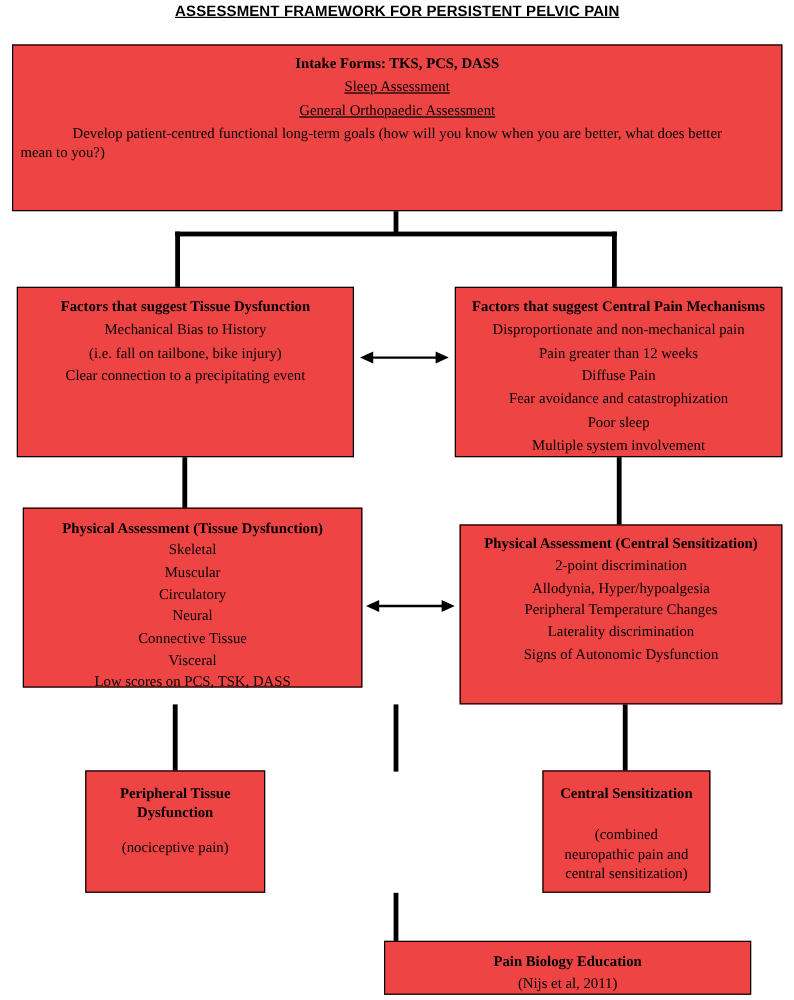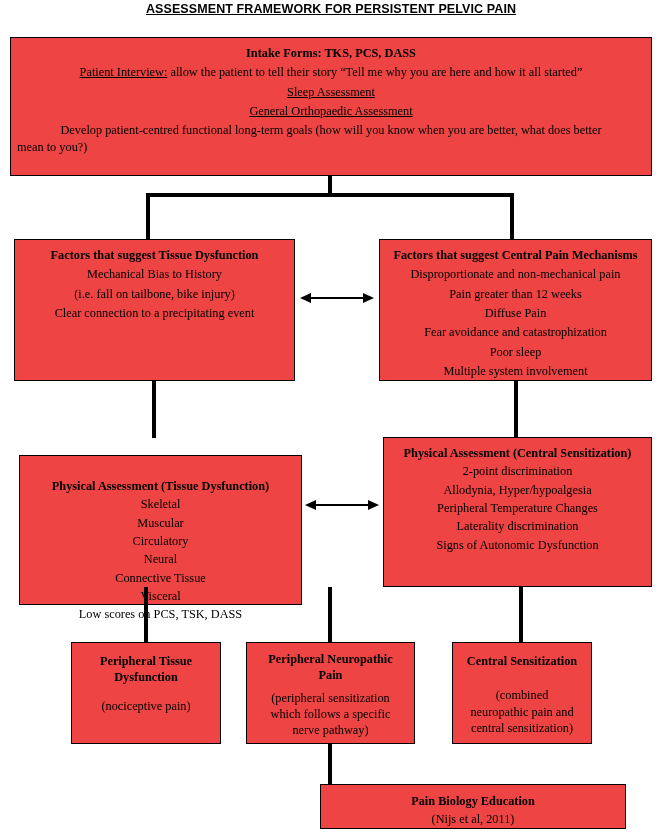--- a/index.html
+++ b/index.html
@@ -67,21 +67,20 @@
 </style>
 </head>
 <body>
 
 <div id="stage">
 
   <div class="title">ASSESSMENT FRAMEWORK FOR PERSISTENT PELVIC PAIN</div>
 
   <div class="box" style="left:10px; top:37px; width:642px; height:139px; padding-top:7px;">
     <span class="l hdr">Intake Forms: TKS, PCS, DASS</span>
-    <span class="l" style="margin-top:3px;"><span class="u">Patient Interview:</span><span> allow the patient to tell their story “Tell me why you are here and how it all started”</span></span>
     <span class="l u" style="margin-top:3px;">Sleep Assessment</span>
     <span class="l u" style="margin-top:3px;">General Orthopaedic Assessment</span>
     <span class="l" style="margin-top:3px;">Develop patient-centred functional long-term goals (how will you know when you are better, what does better</span>
     <span class="l" style="text-align:left;">mean to you?)</span>
   </div>
 
   <div class="ln" style="left:328px; top:176px; width:4px; height:20px;"></div>
   <div class="ln" style="left:146px; top:193px; width:368px; height:4px;"></div>
   <div class="ln" style="left:146px; top:193px; width:4px; height:47px;"></div>
   <div class="ln" style="left:510px; top:193px; width:4px; height:47px;"></div>
@@ -107,21 +106,21 @@
     <svg width="74" height="16" viewBox="0 0 74 16">
       <line x1="8" y1="8" x2="66" y2="8" stroke="#000" stroke-width="2"></line>
       <polygon points="0,8 11,3 11,13" fill="#000"></polygon>
       <polygon points="74,8 63,3 63,13" fill="#000"></polygon>
     </svg>
   </div>
 
   <div class="ln" style="left:152px; top:381px; width:4px; height:57px;"></div>
   <div class="ln" style="left:514px; top:381px; width:4px; height:57px;"></div>
 
-  <div class="box" style="left:19px; top:455px; width:283px; height:150px; padding-top:22px;">
+  <div class="box" style="left:19px; top:423px; width:283px; height:150px; padding-top:8px;">
     <span class="l hdr">Physical Assessment (Tissue Dysfunction)</span>
     <span class="l" style="margin-top:2px;">Skeletal</span>
     <span class="l" style="margin-top:2px;">Muscular</span>
     <span class="l" style="margin-top:2px;">Circulatory</span>
     <span class="l" style="margin-top:2px;">Neural</span>
     <span class="l" style="margin-top:2px;">Connective Tissue</span>
     <span class="l" style="margin-top:2px;">Visceral</span>
     <span class="l" style="margin-top:2px;">Low scores on PCS, TSK, DASS</span>
   </div>
 
@@ -145,27 +144,20 @@
   <div class="ln" style="left:144px; top:587px; width:4px; height:56px;"></div>
   <div class="ln" style="left:328px; top:587px; width:4px; height:56px;"></div>
   <div class="ln" style="left:519px; top:587px; width:4px; height:56px;"></div>
 
   <div class="box" style="left:71px; top:642px; width:150px; height:102px; padding-top:10px;">
     <span class="l hdr">Peripheral Tissue</span>
     <span class="l hdr">Dysfunction</span>
     <span class="l" style="margin-top:12px;">(nociceptive pain)</span>
   </div>
 
-  <div class="box" style="left:246px; top:642px; width:169px; height:102px; padding-top:8px;">
-    <span class="l hdr">Peripheral Neuropathic</span>
-    <span class="l hdr">Pain</span>
-    <span class="l" style="margin-top:6px;">(peripheral sensitization</span>
-    <span class="l">which follows a specific</span>
-    <span class="l">nerve pathway)</span>
-  </div>
 
   <div class="box" style="left:452px; top:642px; width:140px; height:102px; padding-top:10px;">
     <span class="l hdr">Central Sensitization</span>
     <span class="l" style="margin-top:18px;">(combined</span>
     <span class="l">neuropathic pain and</span>
     <span class="l">central sensitization)</span>
   </div>
 
   <div class="ln" style="left:328px; top:744px; width:4px; height:41px;"></div>
 

